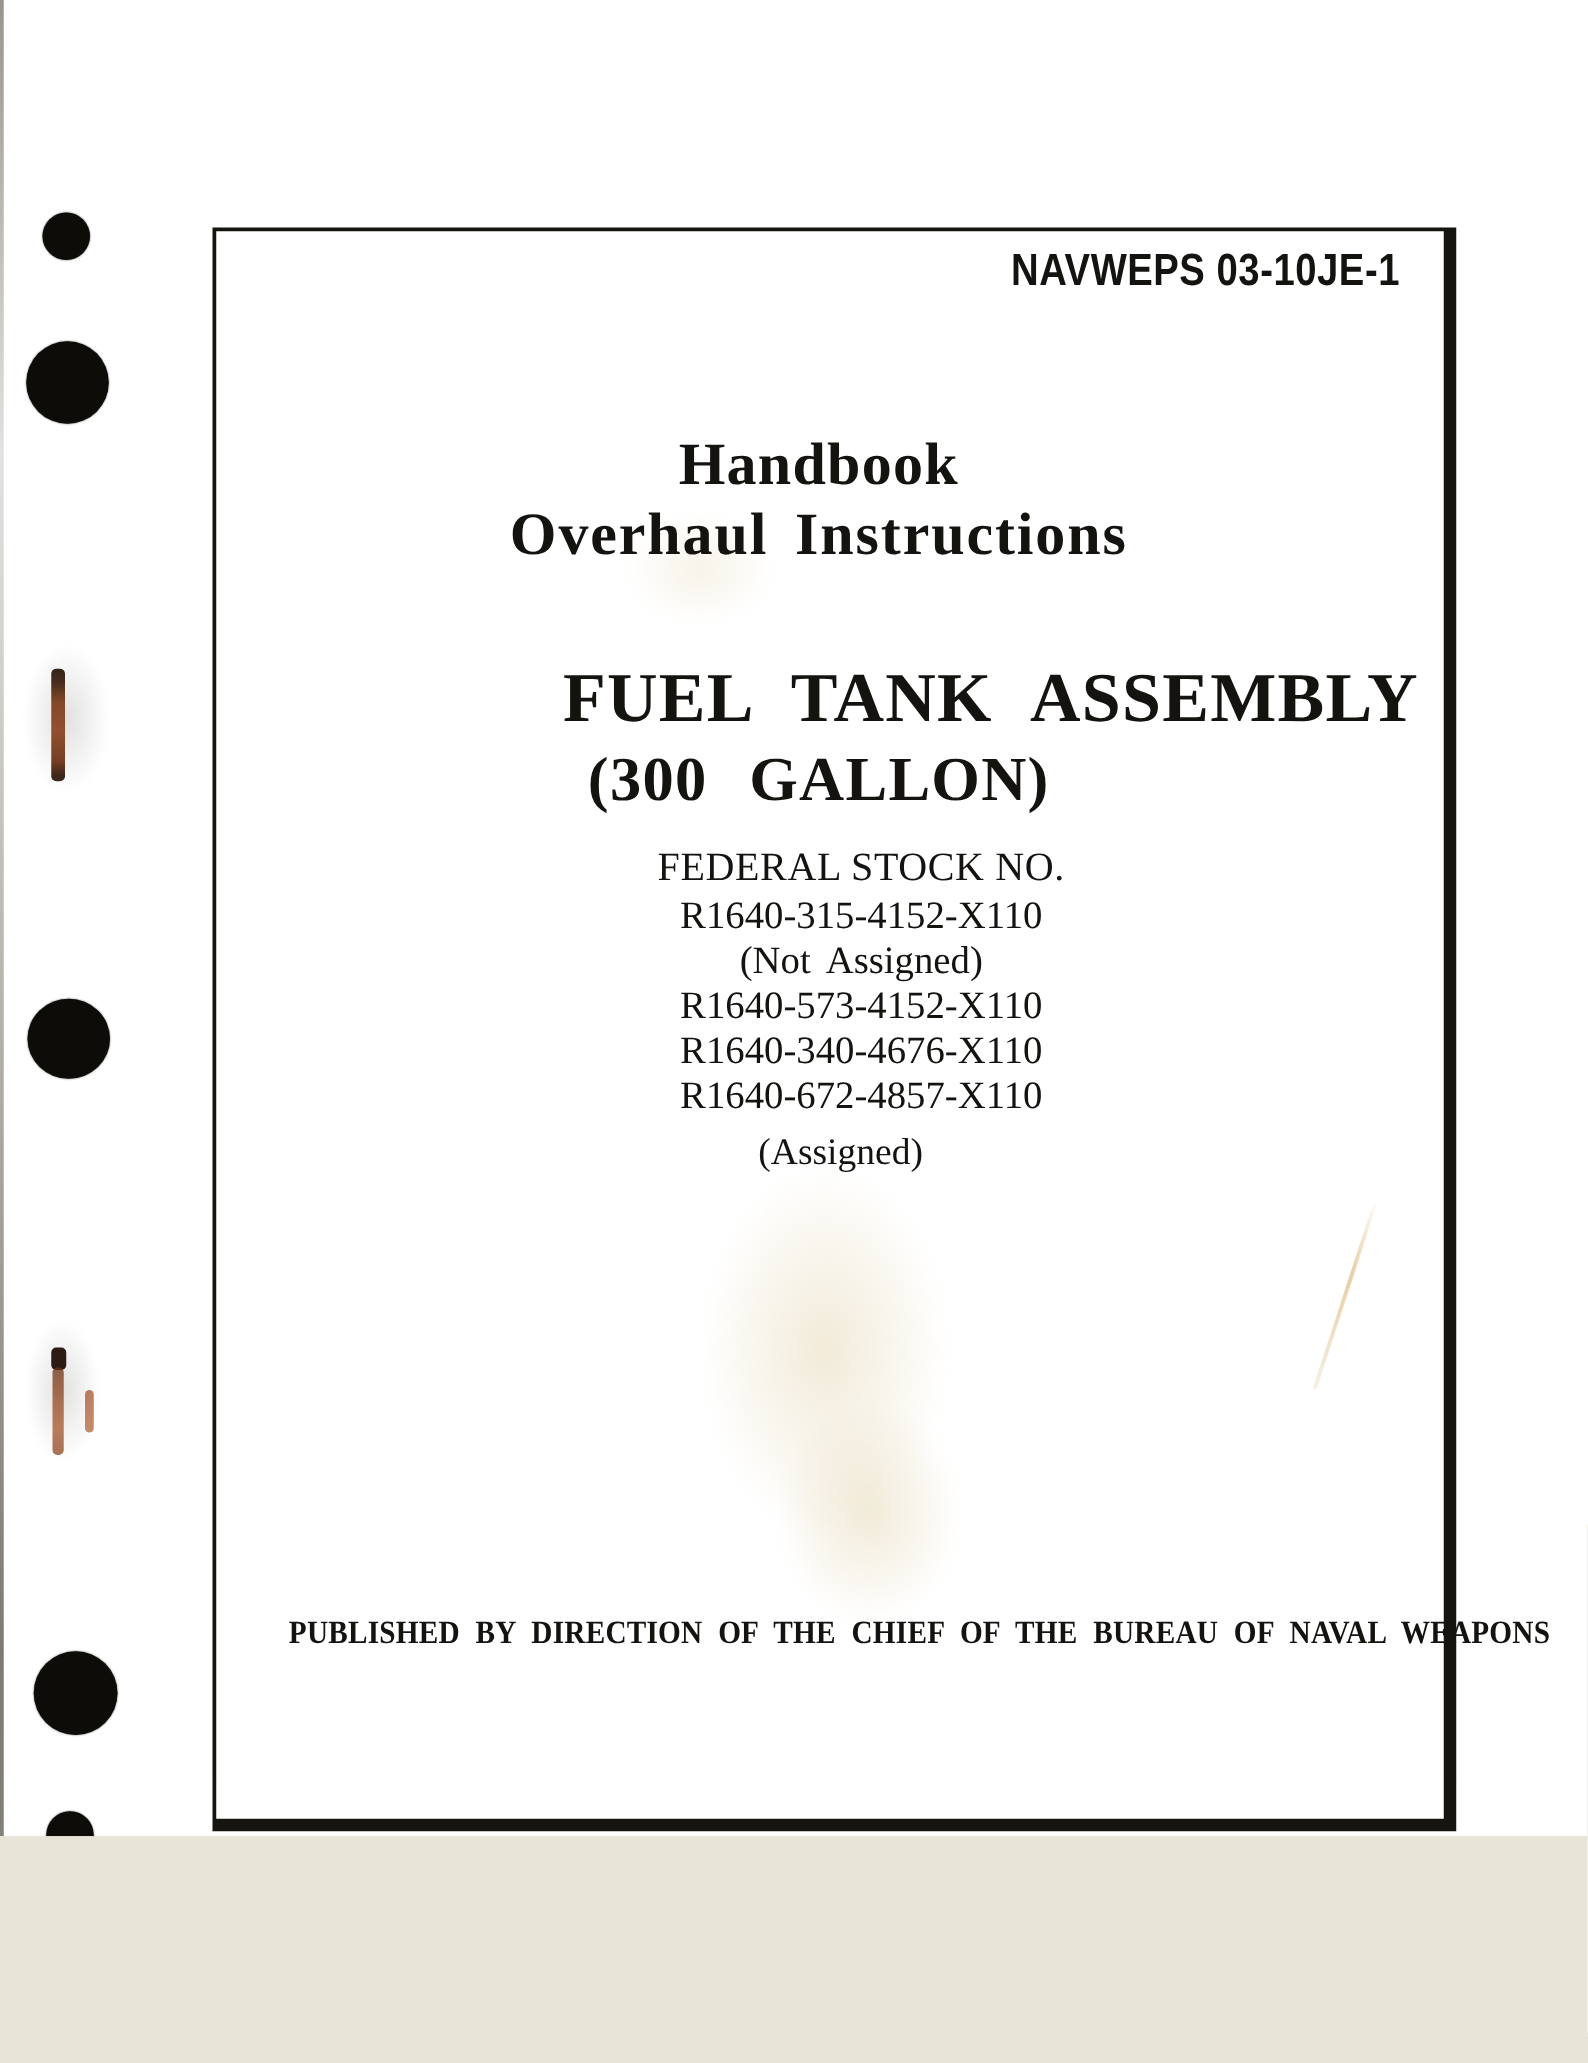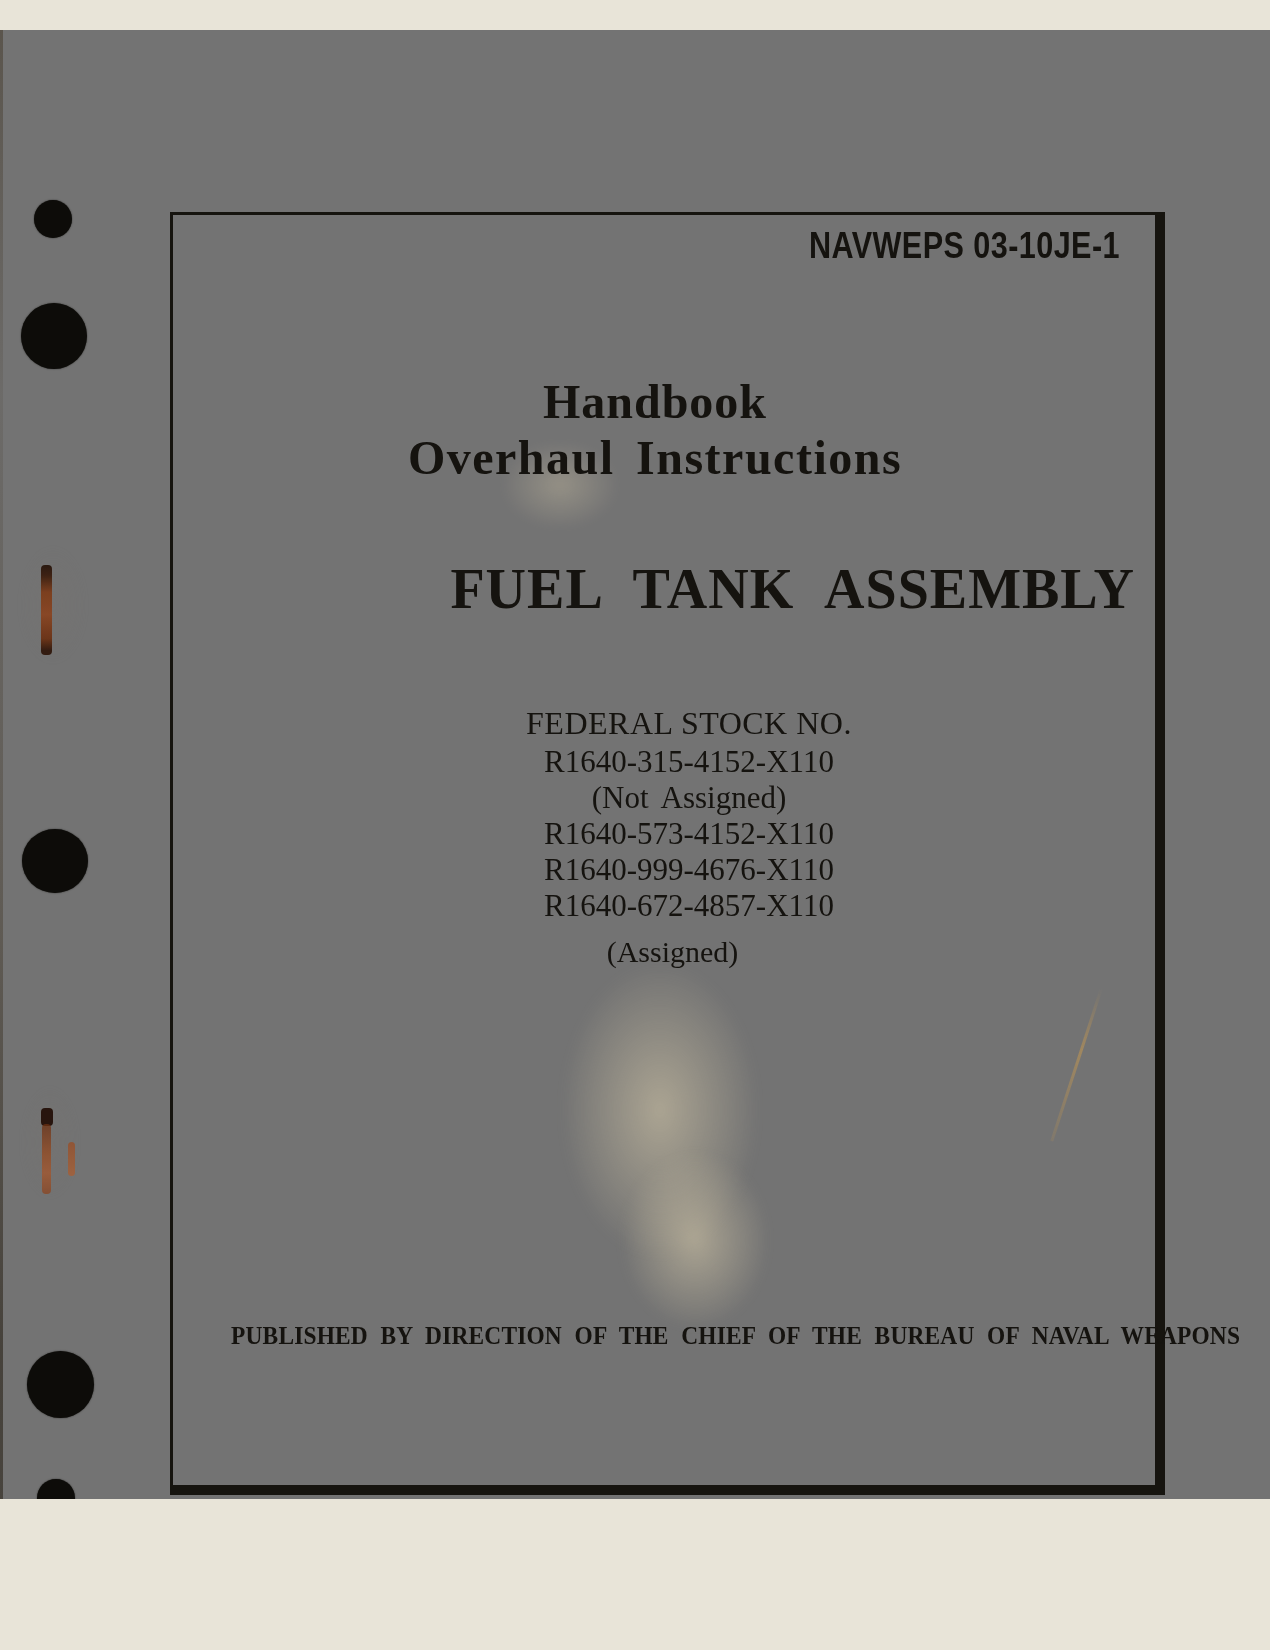--- a/index.html
+++ b/index.html
@@ -1,23 +1,22 @@
 <!DOCTYPE html>
 <html><head>
 <meta charset="utf-8">
 <style>
   html,body{margin:0;padding:0;background:#e8e4d8;}
   .page{
     position:relative;
     width:1270px;height:1469px;
-    background:#737373;
+    background:#ffffff;
     overflow:hidden;
     font-family:"Liberation Serif", serif;
     color:#15130f;
-    margin-top:30px;
   }
   .texture{position:absolute;pointer-events:none;}
   .page-left-edge{
     position:absolute;left:0;top:0;width:3px;height:1650px;
     background:linear-gradient(to bottom,
       rgba(70,60,45,.55) 0%, rgba(70,60,45,.15) 22%,
       rgba(70,60,45,.45) 55%, rgba(40,33,22,.6) 80%, rgba(40,33,22,.55) 100%);
   }
   .frame{
     position:absolute;left:170px;top:182px;width:995px;height:1283px;
@@ -154,28 +153,29 @@
   <div class="frame"></div>
 
   <div class="doc-number">
     <span>NAVWEPS 03-10JE-1</span>
   </div>
 
   <div class="centered-block hb-line hb-2">Overhaul Instructions</div>
   <div class="centered-block hb-line hb-1">Handbook</div>
 
   <div class="centered-block main-title">FUEL TANK ASSEMBLY</div>
+  <div class="centered-block main-subtitle">(300 GALLON)</div>
 
   <div class="parts-table">
     <div class="col-stock">
       <div class="tbl-header">FEDERAL STOCK NO.</div>
       <div class="tbl-cell">R1640-315-4152-X110</div>
       <div class="tbl-cell">(Not Assigned)</div>
       <div class="tbl-cell">R1640-573-4152-X110</div>
-      <div class="tbl-cell">R1640-999-4676-X110</div>
+      <div class="tbl-cell">R1640-340-4676-X110</div>
       <div class="tbl-cell">R1640-672-4857-X110</div>
     </div>
   </div>
 
   <div class="manufacturer">(Assigned)</div>
 
   <div class="published">
     <span>PUBLISHED BY DIRECTION OF THE CHIEF OF THE BUREAU OF NAVAL WEAPONS</span>
   </div>
 

